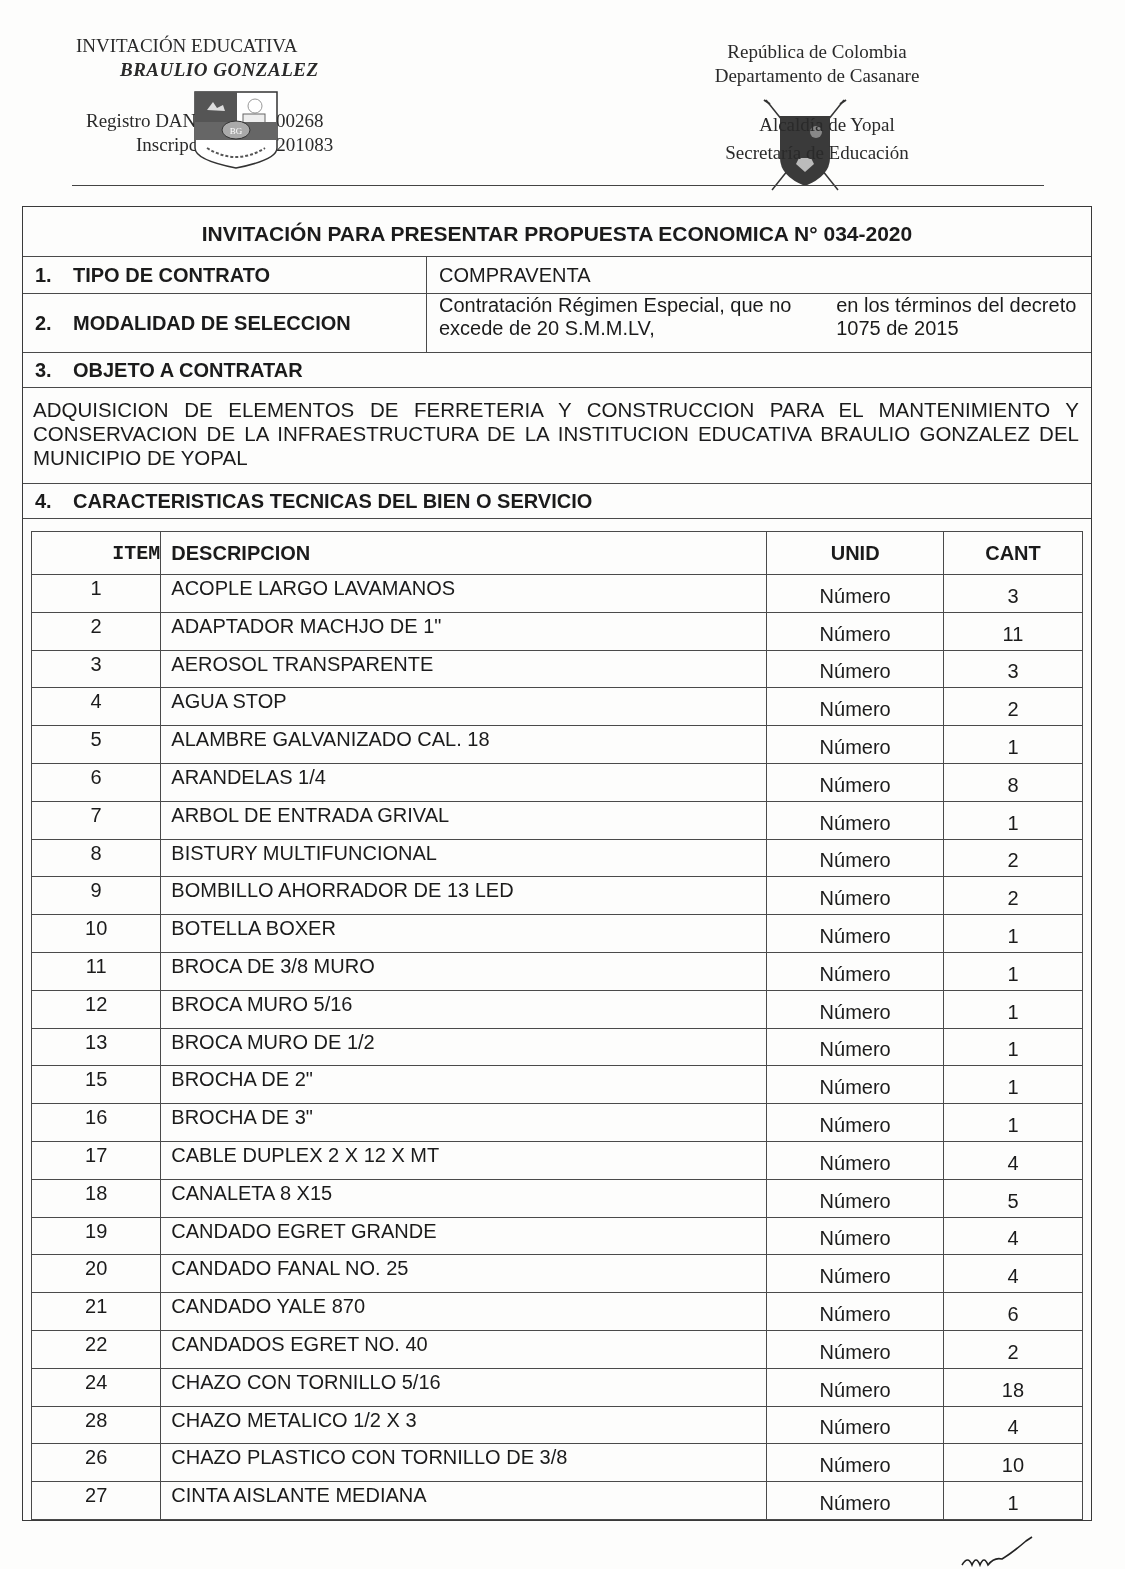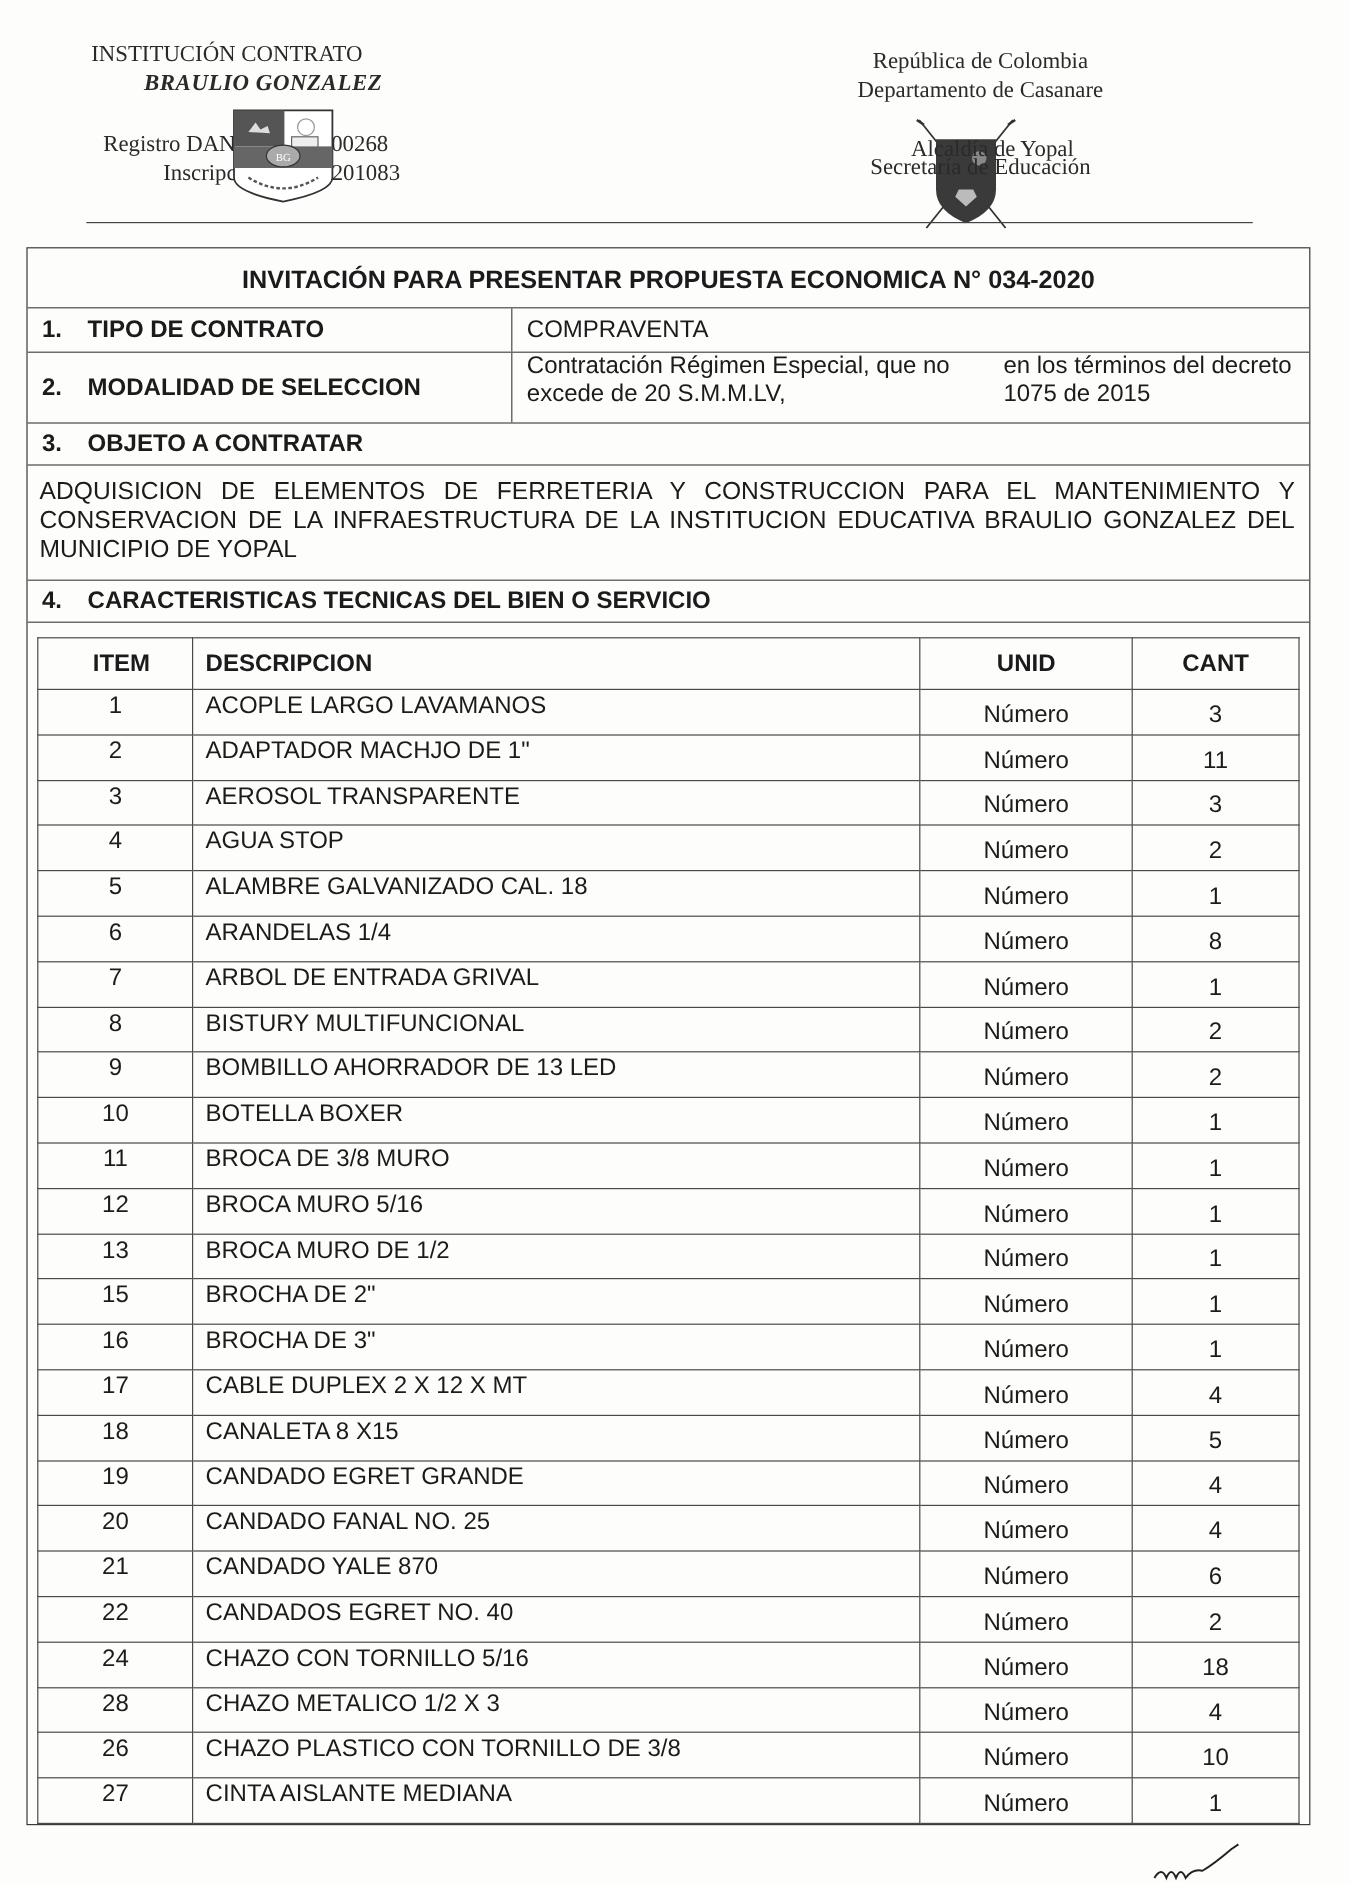--- a/index.html
+++ b/index.html
@@ -35,31 +35,31 @@
   .sec4-body { display: block; padding: 12px 8px 0 8px; }
 
   
   table.items { border-collapse: collapse; width: 1052px; font-size: 20px; }
   table.items th, table.items td { border: 1.5px solid #4a4a4a; padding: 0; height: 30.8px; }
   table.items th { height: 42px; font-weight: bold; }
   .c-item { width: 120px; text-align: center; }
   .c-desc { width: 605px; text-align: left; padding-left: 10px !important; }
   .c-unid { width: 178px; text-align: center; }
   .c-cant { width: 140px; text-align: center; }
-  th.c-item { text-align: center; padding-left: 10px !important; }
+  th.c-item { text-align: right; padding-left: 10px !important; font-family: Liberation Mono, monospace; }
   td.c-unid, td.c-cant { padding-top: 6px !important; vertical-align: middle; }
   td.c-item, td.c-desc { vertical-align: top; padding-top: 2px !important; }
 
   .scribble { position: absolute; left: 960px; top: 1535px; width: 80px; height: 34px; }
 </style>
 </head>
 <body>
 
 <div class="lh-left serif">
-  <span class="inst">INSTITUCIÓN CONTRATO</span>
+  <span class="inst">INVITACIÓN EDUCATIVA</span>
   <span class="name">BRAULIO GONZALEZ</span>
   <span class="reg">Registro DANE 18501-000268</span>
   <span class="ins">Inscripción SED 1201083</span>
 </div>
 <svg class="crest" viewBox="0 0 86 80">
   <path d="M2 2 H84 V58 Q84 70 43 78 Q2 70 2 58 Z" fill="#fff" stroke="#333" stroke-width="1.5"></path>
   <rect x="2" y="2" width="42" height="30" fill="#555"></rect>
   <path d="M14 20 l6 -8 l4 6 l6 -3 l2 6 Z" fill="#ddd"></path>
   <circle cx="62" cy="16" r="7" fill="none" stroke="#999" stroke-width="1"></circle>
   <rect x="50" y="24" width="22" height="10" fill="#eee" stroke="#666" stroke-width="1"></rect>
@@ -76,21 +76,21 @@
 <svg class="shield" viewBox="0 0 90 94">
   <line x1="6" y1="2" x2="78" y2="92" stroke="#333" stroke-width="1.5"></line>
   <line x1="84" y1="2" x2="12" y2="92" stroke="#333" stroke-width="1.5"></line>
   <path d="M4 2 l6 4 M86 2 l-6 4" stroke="#333" stroke-width="2"></path>
   <path d="M20 18 H70 V60 Q70 78 45 88 Q20 78 20 60 Z" fill="#3a3a3a"></path>
   <circle cx="56" cy="34" r="6" fill="#888"></circle>
   <path d="M36 66 l9 8 l9 -8 l-3 -6 h-12 Z" fill="#bbb"></path>
 </svg>
 <div class="lh-right serif" style="top:0; height:0;">
   <div class="sub" style="top:113px; padding-left:20px; box-sizing:border-box;">Alcaldía de Yopal</div>
-  <div class="sub" style="top:128px;">Secretaría de Educación</div>
+  <div class="sub" style="top:141px;">Secretaría de Educación</div>
 </div>
 <div class="lh-rule"></div>
 
 <div class="form sans">
   <div class="row title-row">INVITACIÓN PARA PRESENTAR PROPUESTA ECONOMICA N° 034-2020</div>
 
   <div class="row row-1">
     <div class="label-cell">
       <span class="num">1.</span>
       <span>TIPO DE CONTRATO</span>

